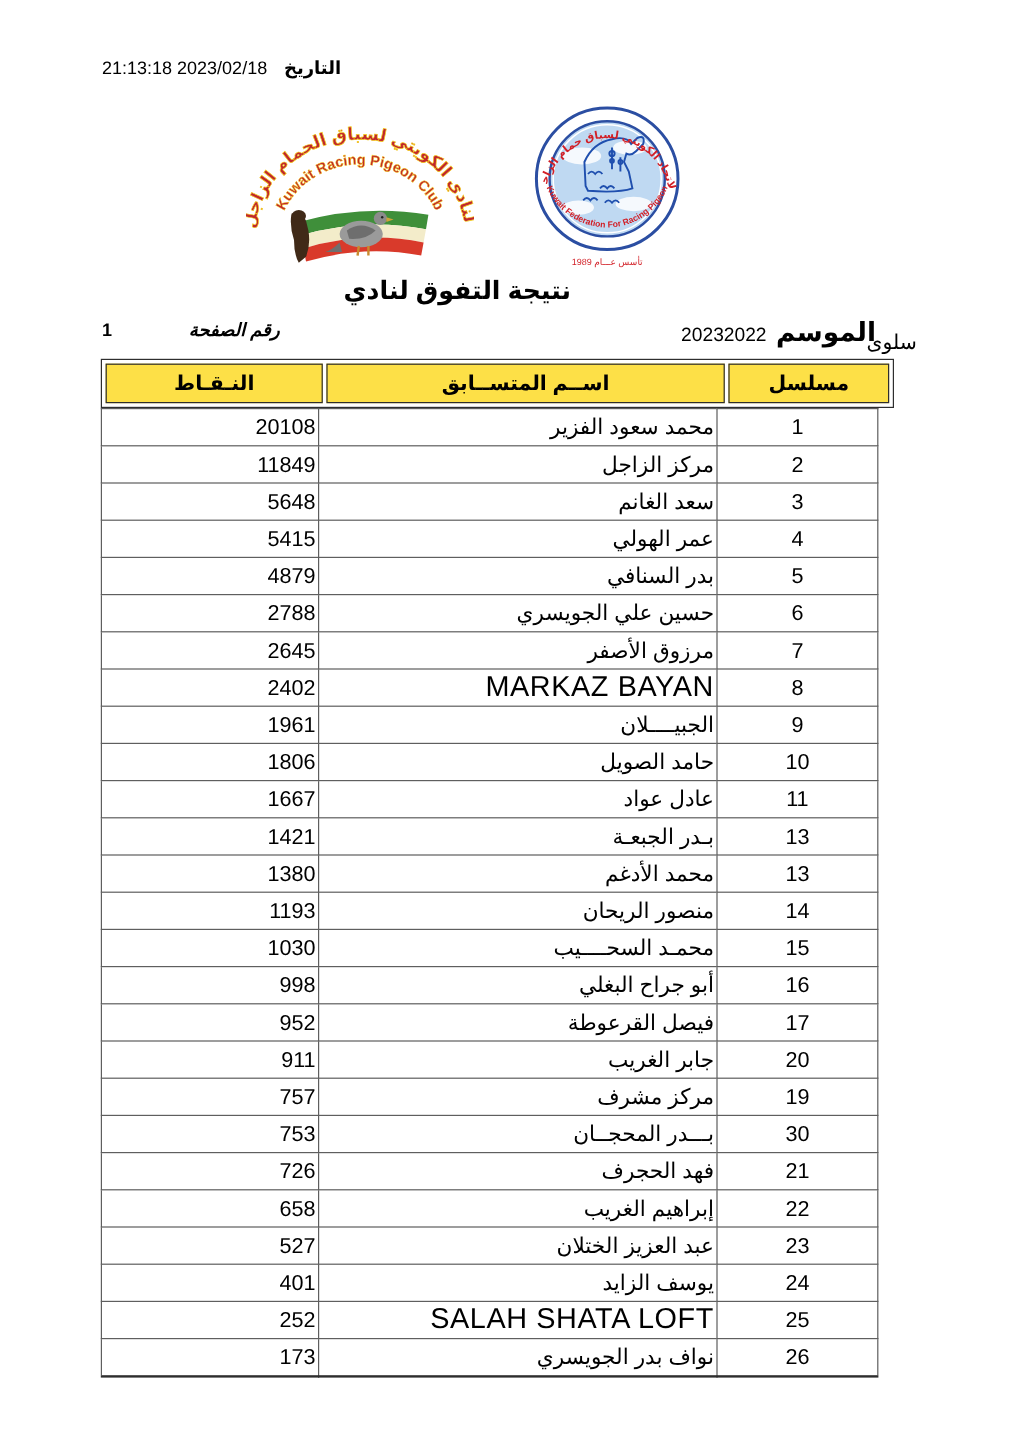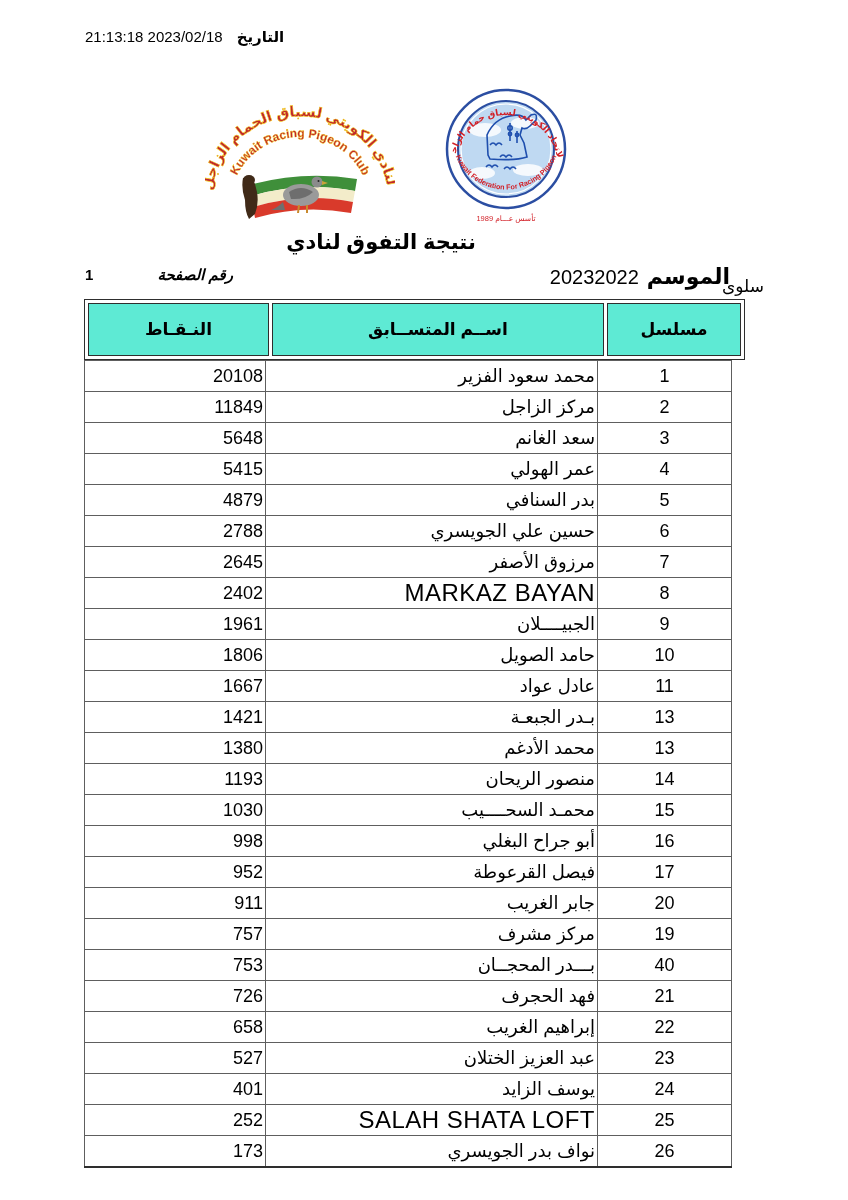--- a/index.html
+++ b/index.html
@@ -4,46 +4,46 @@
 <style>
   html,body{margin:0;padding:0;}
   body{
     width:848px;height:1200px;position:relative;background:#ffffff;
     font-family:"Liberation Sans","DejaVu Sans",sans-serif;color:#000;
     overflow:hidden;
   }
   .abs{position:absolute;}
 
   
-  .dateline{top:28px;left:85px;display:flex;align-items:baseline;gap:14px;font-size:15px;}
+  .dateline{top:48px;left:85px;display:flex;align-items:baseline;gap:14px;font-size:15px;}
   .dateline .lbl{font-weight:bold;font-size:15px;}
 
   
   .club-logo{top:92px;left:205px;width:190px;height:132px;}
   .fed-logo{top:85px;left:430px;width:152px;height:142px;}
 
   
   .page-title{top:230px;left:0;width:762px;text-align:center;font-weight:bold;font-size:21px;}
   .club-name{top:276px;left:0;width:764px;text-align:right;font-size:17px;}
   .season{top:264px;right:118px;display:flex;direction:rtl;align-items:baseline;gap:8px;}
   .season .lbl{font-weight:bold;font-size:22px;}
-  .season .val{font-size:20px;}
+  .season .val{font-size:16px;}
   .pagenum{top:266px;left:85px;width:148px;display:flex;justify-content:space-between;align-items:baseline;}
   .pagenum .val{font-weight:bold;font-size:15px;}
   .pagenum .lbl{font-weight:bold;font-size:15px;font-style:italic;}
 
   
   .tablewrap{top:299px;left:84px;width:647px;}
   table{table-layout:fixed;width:647px;}
   col.c1{width:134px;} col.c2{width:332px;} col.c3{width:181px;}
 
   table.hdr{border-collapse:separate;border-spacing:3px;border:1px solid #2e2e2e;background:#fff;}
   table.hdr th{
-    background:#5eead4;border:1px solid #2e2e2e;height:23px;
-    font-weight:bold;font-size:17px;text-align:center;vertical-align:middle;padding:14px;
+    background:#fde047;border:1px solid #2e2e2e;height:23px;
+    font-weight:bold;font-size:17px;text-align:center;vertical-align:middle;padding:4px;
   }
 
   table.data{border-collapse:collapse;border:1px solid #2e2e2e;border-bottom-width:2px;margin-top:0;}
   table.data td{
     border:1px solid #5e5e5e;height:30px;vertical-align:middle;
     font-size:18px;padding:0 2px;overflow:hidden;white-space:nowrap;
   }
   td.c-serial{text-align:center;font-size:17px;}
   td.c-name{text-align:right;}
   td.c-name.latin{font-size:24px;letter-spacing:0.5px;}
@@ -274,21 +274,21 @@
     <td class="c-points">911</td>
   </tr>
 
   <tr>
     <td class="c-serial">19</td>
     <td class="c-name">مركز مشرف</td>
     <td class="c-points">757</td>
   </tr>
 
   <tr>
-    <td class="c-serial">40</td>
+    <td class="c-serial">30</td>
     <td class="c-name">بـــدر المحجــان</td>
     <td class="c-points">753</td>
   </tr>
 
   <tr>
     <td class="c-serial">21</td>
     <td class="c-name">فهد الحجرف</td>
     <td class="c-points">726</td>
   </tr>
 

